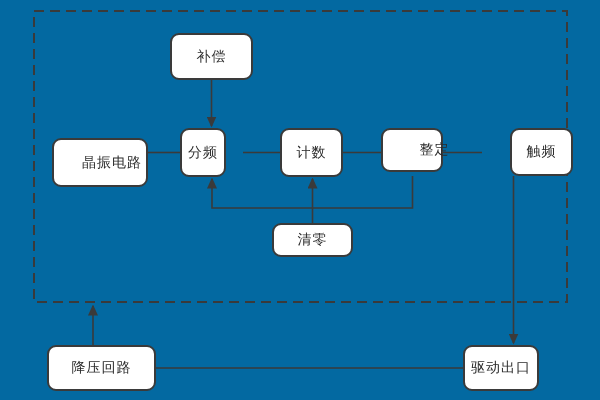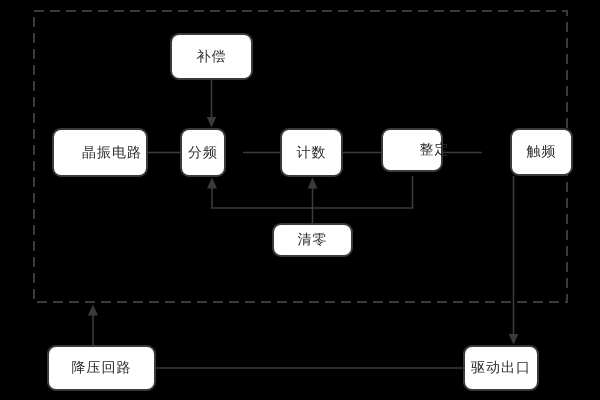--- a/index.html
+++ b/index.html
@@ -4,21 +4,21 @@
 <style>
   html, body {
     margin: 0;
     padding: 0;
     background: #ffffff;
   }
   .canvas {
     position: relative;
     width: 600px;
     height: 400px;
-    background: #000000;
+    background: #0369a1;
     font-family: "Liberation Sans", "DejaVu Sans", sans-serif;
     overflow: hidden;
   }
   .wires {
     position: absolute;
     left: 0;
     top: 0;
     width: 600px;
     height: 400px;
   }
@@ -67,21 +67,21 @@
 
     <path d="M513.5 176 L513.5 343" fill="none" stroke="#3a3a3a" stroke-width="1.6" marker-end="url(#arrow)"></path>
 
     <path d="M93 345 L93 306" fill="none" stroke="#3a3a3a" stroke-width="1.6" marker-end="url(#arrow)"></path>
 
     <path d="M143 368 L463 368" fill="none" stroke="#3a3a3a" stroke-width="1.6"></path>
   </svg>
 
   <div class="node" style="left:170px; top:33px; width:83px; height:47px;">补偿</div>
 
-  <div class="node" style="left:52px; top:128px; width:96px; height:49px;padding-left:24px;">晶振电路</div>
+  <div class="node" style="left:52px; top:138px; width:96px; height:49px;padding-left:24px;">晶振电路</div>
 
   <div class="node" style="left:180px; top:128px; width:46px; height:49px;">分频</div>
 
   <div class="node" style="left:280px; top:128px; width:63px; height:49px;font-family:Liberation Serif, serif;">计数</div>
 
   <div class="node" style="left:381px; top:128px; width:62px; height:44px;padding-left:45px;">整定</div>
 
   <div class="node" style="left:482px; top:128px; width:63px; height:48px;margin-left:28px;">触频</div>
 
   <div class="node" style="left:272px; top:223px; width:81px; height:34px;">清零</div>

